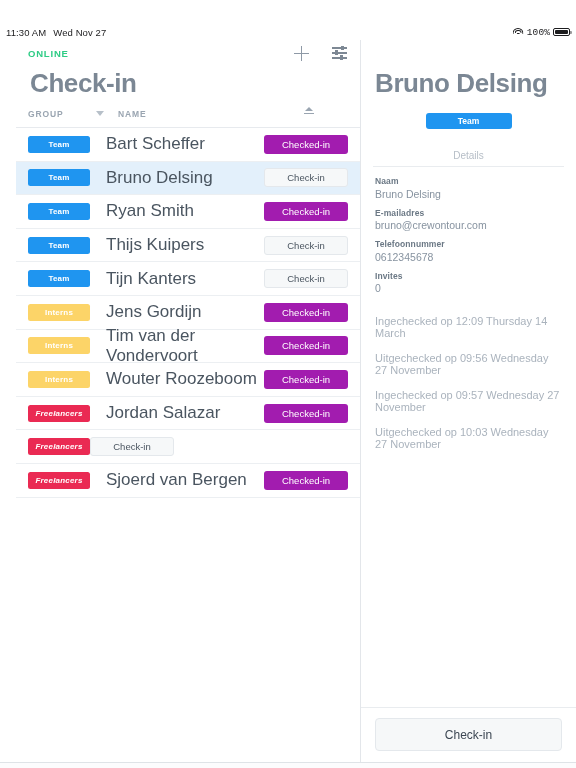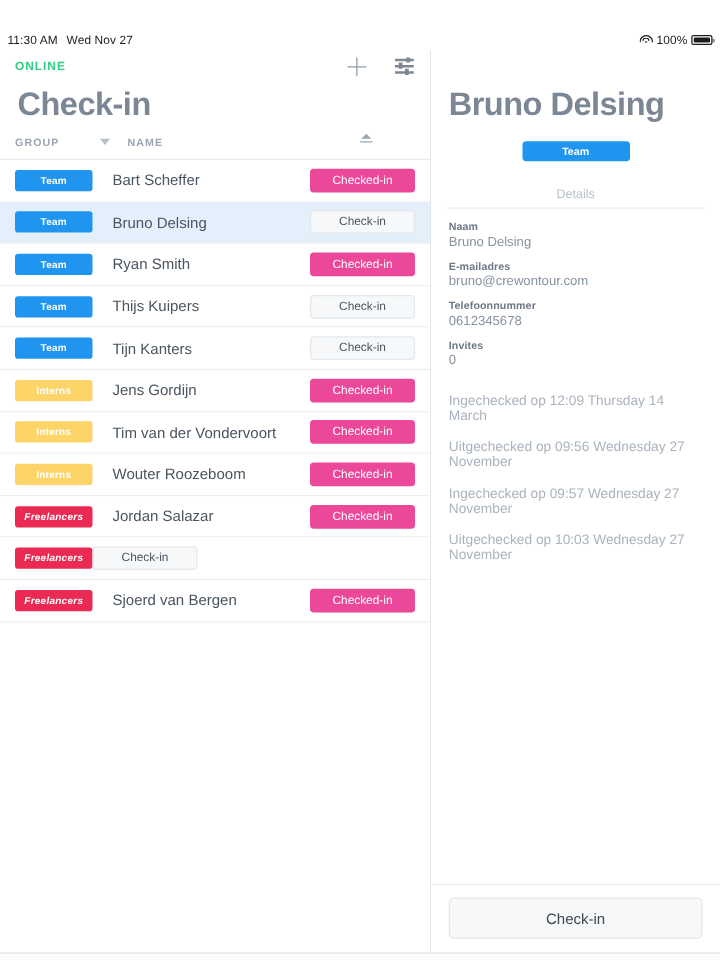--- a/index.html
+++ b/index.html
@@ -15,34 +15,34 @@
 
   
   .statusbar {
     height: 16px; flex: 0 0 16px;
     display: flex; align-items: center;
     font-size: 9.5px; color: #1c1c1e; letter-spacing: 0.1px;
     padding: 0 6px;
     background: #fff;
   }
   .sb-left { display: flex; align-items: center; gap: 7px; }
-  .sb-right { margin-left: auto; display: flex; align-items: center; gap: 3px; }
+  .sb-right { margin-left: auto; display: flex; align-items: center; gap: 3px; font-family: Liberation Mono, monospace; }
   .wifi-ico { display: inline-block; width: 11px; height: 9px; position: relative; }
   .wifi-ico i { position: absolute; display: block; border: 1.3px solid #1c1c1e; border-bottom: none;
                 border-radius: 50% 50% 0 0 / 100% 100% 0 0; left: 50%; transform: translateX(-50%); }
   .wifi-ico i:nth-child(1){ width: 11px; height: 5.5px; top: 0.5px; }
   .wifi-ico i:nth-child(2){ width: 6.5px; height: 3.2px; top: 2.8px; }
   .wifi-ico i:nth-child(3){ width: 2.4px; height: 1.4px; top: 5.3px; background:#1c1c1e; border:none; border-radius:50% 50% 0 0/100% 100% 0 0;}
   .batt { width: 17px; height: 8.5px; border: 1px solid #1c1c1e; border-radius: 2px; position: relative; padding: 1px; }
   .batt::after { content:""; position:absolute; right:-2.6px; top: 2.2px; width: 1.6px; height: 3px;
                  background: rgba(28,28,30,.45); border-radius: 0 1px 1px 0; }
   .batt i { display:block; height: 100%; width: 100%; background: #1c1c1e; border-radius: 1px; }
 
   
-  .split { flex: 1 1 auto; display: flex; min-height: 0; }
+  .split { flex: 1 1 auto; display: flex; min-height: 0; padding-left: 16px; }
   .left-pane { width: 345px; flex: 0 0 345px; display: flex; flex-direction: column;
                border-right: 1px solid #e3e6ea; background: #fff; min-height: 0; }
   .right-pane { flex: 1 1 auto; display: flex; flex-direction: column; background: #fff; min-height: 0; }
 
   
   .lp-topbar { height: 26px; display: flex; align-items: center; padding: 0 12px; flex: 0 0 26px; }
   .online-pill { font-size: 9.5px; font-weight: bold; color: #2ecc85; letter-spacing: 0.8px; }
   .topbar-actions { margin-left: auto; display: flex; align-items: center; gap: 20px; }
   .icon-btn { width: 18px; height: 18px; display: flex; align-items: center; justify-content: center;
               color: #8e99a6; }
@@ -79,24 +79,24 @@
   .rows { flex: 1 1 auto; overflow: hidden; }
   .row { height: 33.6px; display: flex; align-items: center; padding: 0 12px;
          border-bottom: 1px solid #eceff2; background: #fff; }
   .row.selected { background: #e3f0fb; }
   .badge { width: 62px; flex: 0 0 62px; height: 17px; border-radius: 2.5px; color: #fff;
            font-size: 8px; font-weight: bold; display: flex; align-items: center; justify-content: center;
            letter-spacing: 0.2px; }
   .badge.team { background: #1f95f0; }
   .badge.interns { background: #fcd468; }
   .badge.freelancers { background: #ea2a53; font-style: italic; }
-  .row-name { flex: 1 1 auto; font-size: 12px; color: #4a5560; padding-left: 16px; }
+  .row-name { flex: 1 1 auto; font-size: 17px; color: #4a5560; padding-left: 16px; }
   .act-btn { width: 84px; flex: 0 0 84px; height: 19px; border-radius: 3px; font-size: 9.5px;
              display: flex; align-items: center; justify-content: center; }
-  .act-btn.checked { background: #ec4899; color: #fff; }
+  .act-btn.checked { background: #a21caf; color: #fff; }
   .act-btn.uncheck { background: #f6f8f9; color: #4a5560; border: 1px solid #e4e8ec; }
 
   
   .rp-spacer { height: 26px; flex: 0 0 26px; }
   .rp-title { font-size: 26px; font-weight: bold; color: #7b8794; padding: 2px 0 0 14px;
               letter-spacing: -0.4px; }
   .rp-team-wrap { display: flex; justify-content: center; margin-top: 14px; }
   .rp-team-btn { width: 86px; height: 16px; background: #1f95f0; color: #fff; border-radius: 3px;
                  font-size: 8.5px; font-weight: bold; display: flex; align-items: center; justify-content: center; }
 

